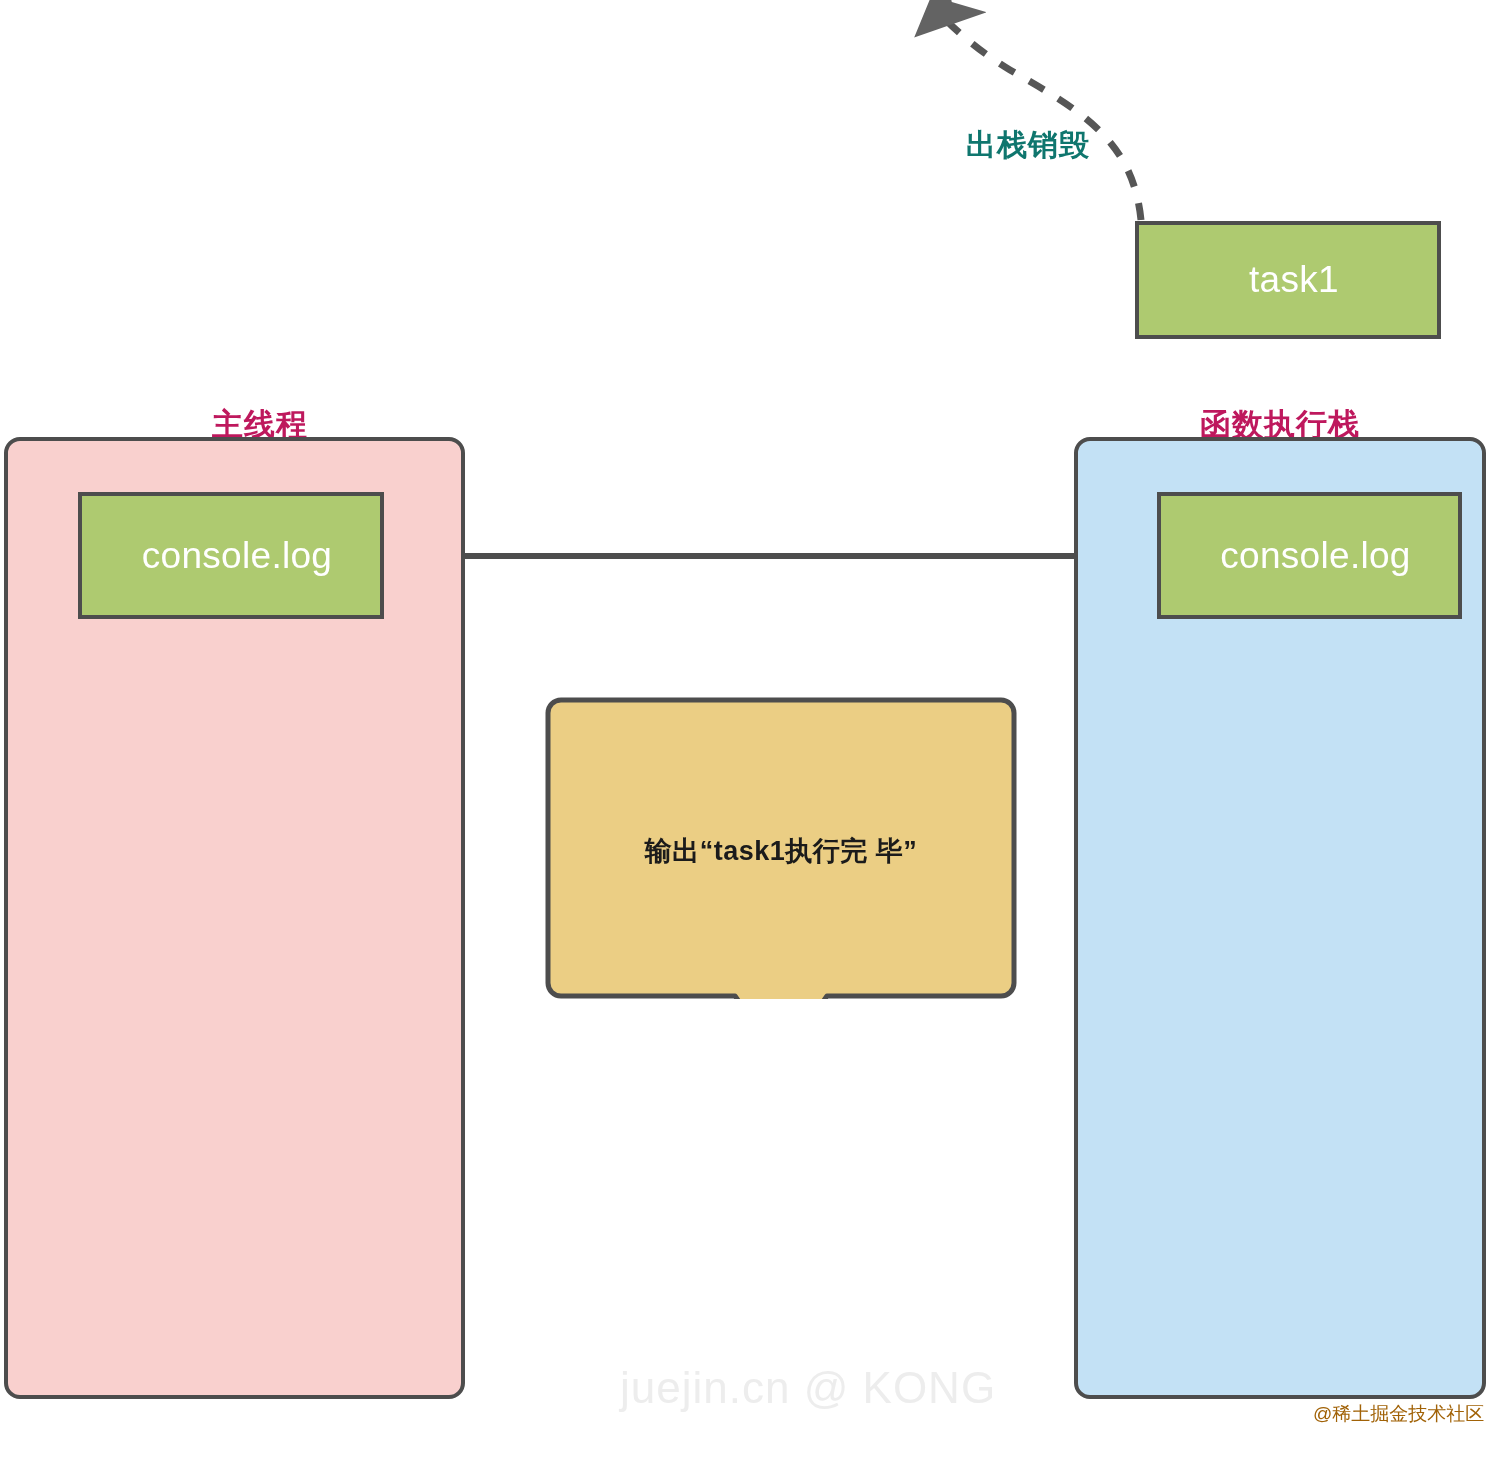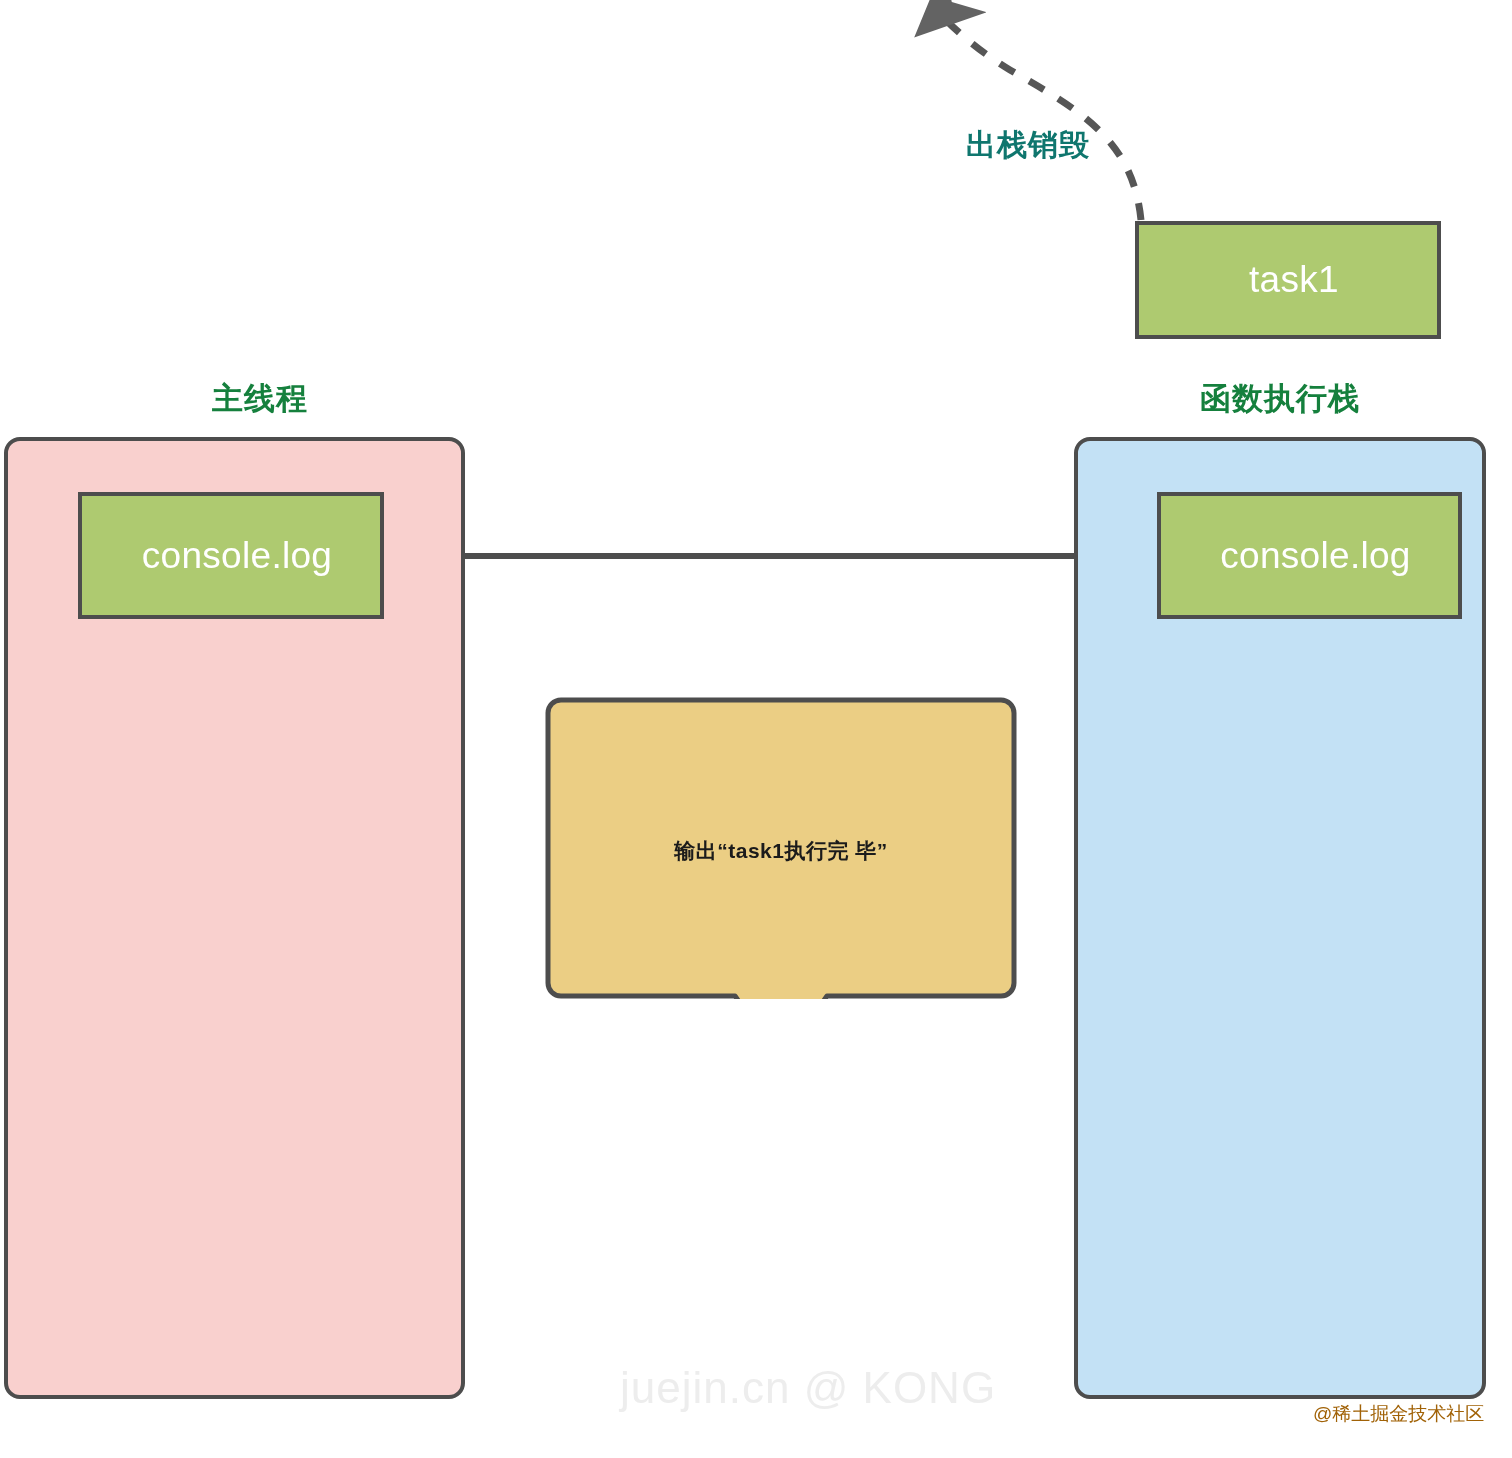--- a/index.html
+++ b/index.html
@@ -24,24 +24,25 @@
     width: 1512px;
     height: 1458px;
     pointer-events: none;
   }
 
   
   .col-title {
     position: absolute;
     font-weight: bold;
     font-size: 31px;
-    color: #15803d;
+    color: #be185d;
     letter-spacing: 1px;
     white-space: nowrap;
     text-align: center;
+    margin-top: 26px;
   }
   #main-thread-title { left: 80px; top: 378px; width: 360px; }
   #call-stack-title  { left: 1090px; top: 378px; width: 380px; }
 
   
   .container-box {
     position: absolute;
     border: 4px solid #4d4d4d;
     border-radius: 16px;
     box-sizing: border-box;
@@ -96,21 +97,21 @@
     top: 697px;
     width: 472px;
     height: 302px;
   }
   #callout-text {
     position: absolute;
     left: 60px;
     top: 128px;
     width: 352px;
     text-align: center;
-    font-size: 21px;
+    font-size: 27px;
     font-weight: bold;
     color: #1b1b1b;
     line-height: 52px;
     letter-spacing: 0.5px;
   }
 
   
   #watermark-center {
     position: absolute;
     left: 620px;

